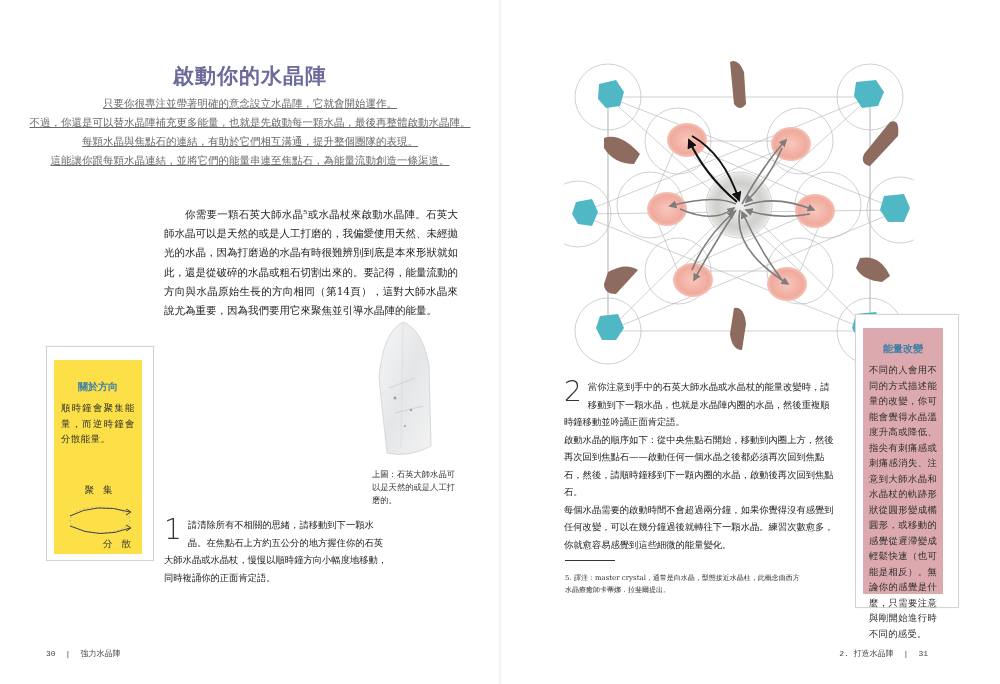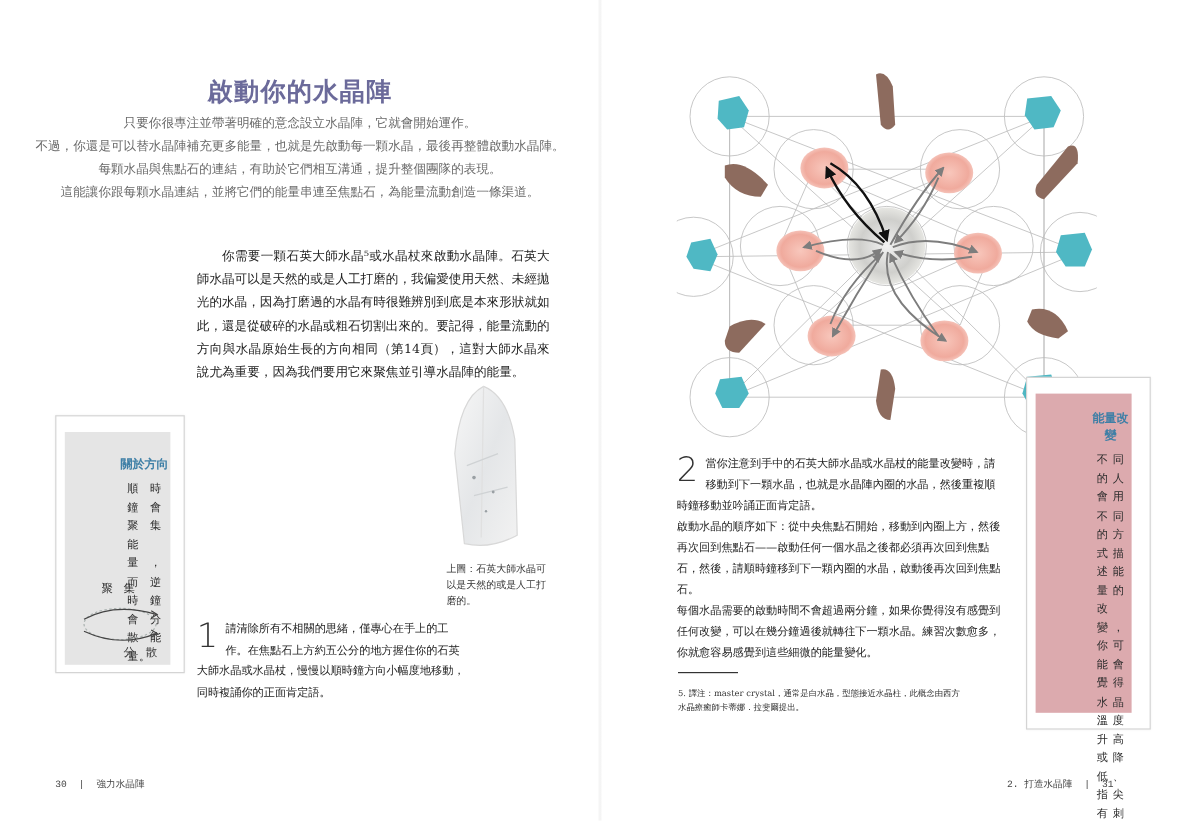--- a/index.html
+++ b/index.html
@@ -10,21 +10,21 @@
     .page { position: absolute; top: 0; height: 684px; }
     .page-left { left: 0; width: 500px; }
     .page-right { left: 500px; width: 500px; }
     .gutter { position: absolute; left: 498px; top: 0; width: 4px; height: 684px;
       background: linear-gradient(to right, #ffffff, #f2f2f2, #ffffff); }
 
     
     .title { position: absolute; left: 0; width: 500px; top: 62px; text-align: center;
       font-family: "DejaVu Serif", serif; font-size: 21px; color: #6b6a9a; letter-spacing: 1px; }
     .intro { position: absolute; left: 0; width: 500px; top: 94px; text-align: center;
-      font-size: 10.5px; line-height: 19px; color: #6a6a6a; }
+      font-size: 10.5px; line-height: 19px; color: #6a6a6a; text-decoration: underline; }
     .intro div { white-space: nowrap; }
 
     
     .body-text { position: absolute; font-family: "DejaVu Serif", serif; font-size: 10.5px;
       line-height: 19.2px; color: #222; text-align: justify; }
     .body-text p { text-indent: 2em; }
     .main-para { left: 164px; top: 205px; width: 294px; }
     .crystal-paras { left: 164px; top: 306px; width: 196px; }
 
     .step { position: absolute; font-family: "DejaVu Serif", serif; font-size: 9.3px;
@@ -36,23 +36,23 @@
 
     
     .crystal-photo { position: absolute; left: 365px; top: 318px; width: 78px; height: 140px; }
     .caption { position: absolute; left: 372px; top: 468px; width: 90px; font-size: 8.3px;
       line-height: 13px; color: #333; }
 
     
     .sidebar-box { position: absolute; }
     .sidebar-box .paper { position: absolute; inset: 0; background: #fff;
       border: 1px solid #d4d4d4; box-shadow: 0 0 2px rgba(0,0,0,0.05); }
-    .sidebar-box .inner { position: absolute; padding-left: 45px; }
+    .sidebar-box .inner { position: absolute; }
     .sb-left { left: 46px; top: 346px; width: 108px; height: 215px; }
-    .sb-left .inner { left: 8px; top: 14px; width: 88px; height: 194px; background: #e5e5e5; }
+    .sb-left .inner { left: 8px; top: 14px; width: 88px; height: 194px; background: #fde047; }
     .sb-right { left: 855px; top: 314px; width: 104px; height: 294px; }
     .sb-right .inner { left: 8px; top: 14px; width: 80px; height: 266px; background: #dcaaae; }
     .sb-title { text-align: center; font-size: 10px; font-weight: bold; color: #3e7fa6; margin-top: 20px; }
     .sb-text { font-size: 9.3px; line-height: 15.5px; color: #2c2c2c; padding: 6px 7px 0 7px;
       text-align: justify; letter-spacing: 0.6px; }
     .sb-right .sb-title { margin-top: 14px; }
     .sb-right .sb-text { padding: 6px 6px 0 6px; line-height: 15.5px; letter-spacing: 0.3px; }
     .dir-diagram { position: absolute; left: 12px; top: 130px; width: 68px; height: 60px; }
     .dir-label { position: absolute; font-size: 9.5px; color: #333; width: 68px; text-align: center; letter-spacing: 3px; }
 
@@ -102,21 +102,21 @@
       <path d="M38 4 L36 130" stroke="#e0e0e0" stroke-width="1" fill="none"></path>
       <path d="M24 70 L50 60 M30 95 L58 88" stroke="#cfd2d4" stroke-width="1" fill="none"></path>
       <circle cx="30" cy="80" r="1.5" fill="#9aa0a4"></circle>
       <circle cx="46" cy="92" r="1.2" fill="#9aa0a4"></circle>
       <circle cx="40" cy="108" r="1" fill="#9aa0a4"></circle>
     </svg>
     <div class="caption">上圖：石英大師水晶可以是天然的或是人工打磨的。</div>
 
     <div class="step step1">
       <span class="num">1</span>
-      <span>請清除所有不相關的思緒，僅專心在手上的工作。在焦點石上方約五公分的地方握住你的石英大師水晶或水晶杖，慢慢以順時鐘方向小幅度地移動，同時複誦你的正面肯定語。</span>
+      <span>請清除所有不相關的思緒，請移動到下一顆水晶。在焦點石上方約五公分的地方握住你的石英大師水晶或水晶杖，慢慢以順時鐘方向小幅度地移動，同時複誦你的正面肯定語。</span>
     </div>
 
     <div class="sidebar-box sb-left">
       <div class="paper"></div>
       <div class="inner">
         <div class="sb-title">關於方向</div>
         <div class="sb-text">順時鐘會聚集能量，而逆時鐘會分散能量。</div>
         <div class="dir-diagram">
           <div class="dir-label" style="top:-6px;">聚 集</div>
           <svg width="68" height="60" viewBox="0 0 68 60" style="position:absolute;left:0;top:8px;">

